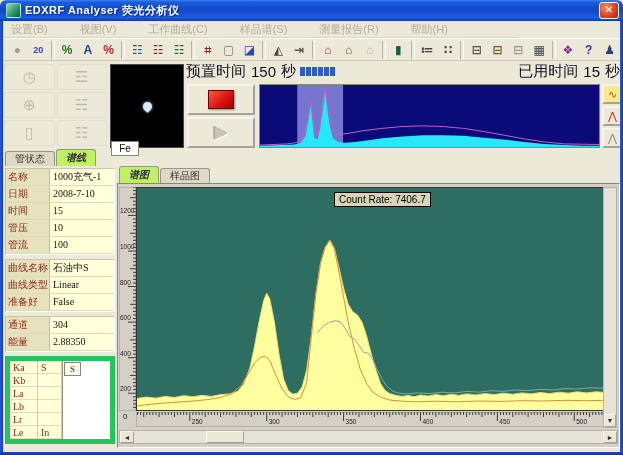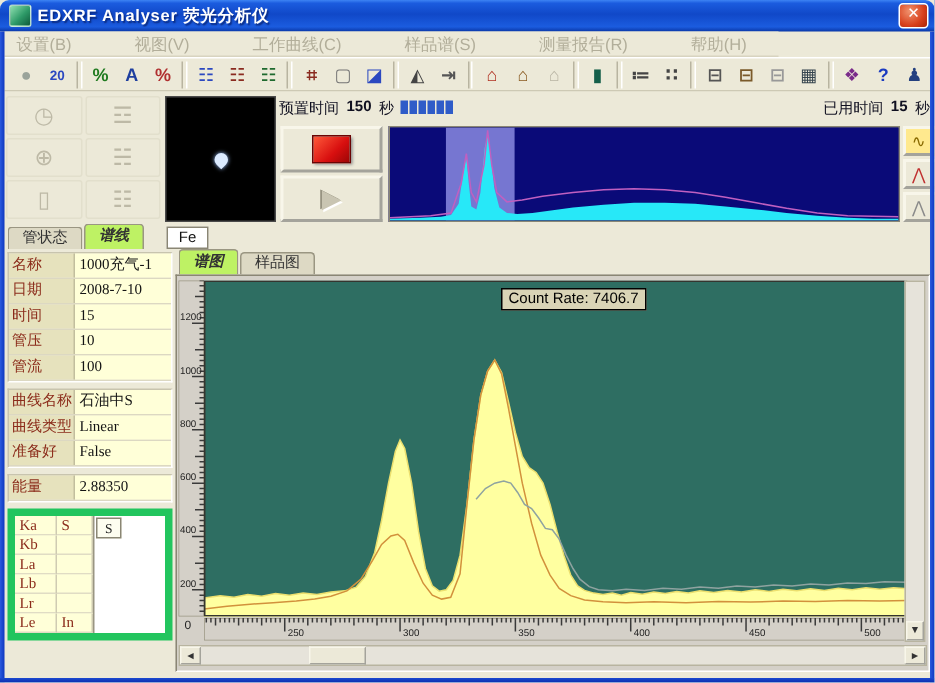--- a/index.html
+++ b/index.html
@@ -12,57 +12,57 @@
   .titlebar{position:absolute;left:0;top:0;width:623px;height:21px;
     background:linear-gradient(180deg,#3d84f4 0%,#1b5cdf 10%,#1048c8 45%,#1b5cdf 85%,#0a38a8 100%);
     border-radius:6px 6px 0 0;display:flex;align-items:center;padding:0 4px;box-sizing:border-box;}
   .appicon{width:13px;height:13px;margin:0 4px 0 2px;border-radius:2px;
     background:linear-gradient(135deg,#8fe0b0 0%,#2e9a68 55%,#0d5a3a 100%);border:1px solid rgba(255,255,255,.6);}
   .wtitle{color:#fff;font-size:11px;font-weight:bold;letter-spacing:.5px;text-shadow:1px 1px 1px #0a2a80;flex:1;white-space:nowrap;overflow:hidden;}
   .closebtn{width:18px;height:15px;border-radius:3px;border:1px solid #fff;color:#fff;font-size:10px;line-height:14px;text-align:center;
     background:radial-gradient(circle at 35% 30%,#f0926e,#d8401c 60%,#a82408);cursor:pointer;}
   
   .menubar{position:absolute;left:3px;top:21px;width:516px;height:17px;background:#ece9d8;border-bottom:1px solid #d8d4c0;
-    display:flex;align-items:center;gap:42px;padding-left:8px;box-sizing:border-box;}
+    display:flex;align-items:center;gap:32px;padding-left:8px;box-sizing:border-box;}
   .menuitem{font-size:11px;color:#b2ae9a;white-space:nowrap;cursor:default;}
   
   .toolbar{position:absolute;left:3px;top:38px;width:617px;height:23px;background:#ece9d8;border-top:1px solid #fff;
     border-bottom:1px solid #cdc9b4;display:flex;align-items:center;padding-left:4px;box-sizing:border-box;}
   .tbtn{width:21px;height:20px;display:flex;align-items:center;justify-content:center;font-size:12px;font-weight:bold;
     background:transparent;border:1px solid transparent;cursor:pointer;box-sizing:border-box;}
   .tsep{width:2px;height:18px;margin:0 2px;border-left:1px solid #b8b4a0;border-right:1px solid #fff;}
   
   .workarea{position:absolute;left:3px;top:61px;width:617px;height:89px;background:#ece9d8;}
   .toolgrid{position:absolute;left:1px;top:3px;width:103px;height:82px;display:grid;
     grid-template-columns:1fr 1fr;grid-template-rows:1fr 1fr 1fr;gap:2px;}
   .gtool{display:flex;align-items:center;justify-content:center;font-size:15px;color:#bdb9a6;background:#ece9d8;
     border:1px solid #e2dfcc;border-radius:2px;}
   .samplebox{position:absolute;left:107px;top:3px;width:72px;height:82px;background:#000;border:1px solid #4a4a4a;
     display:flex;align-items:center;justify-content:center;}
   .droplet{width:9px;height:9px;background:#dcebff;border-radius:0 50% 50% 50%;transform:rotate(-135deg);box-shadow:0 0 3px #9fc4ff;}
-  .acqrow{position:absolute;left:183px;top:1px;width:434px;height:19px;display:flex;align-items:center;font-size:10px;color:#101020;}
-  .acqrow .num{margin:0 5px;font-weight:bold;text-align:center;}
+  .acqrow{position:absolute;left:183px;top:1px;width:434px;height:19px;display:flex;align-items:center;font-size:15px;color:#101020;}
+  .acqrow .num{margin:0 5px;font-weight:normal;text-align:center;}
   .pblocks{display:flex;gap:1px;margin-left:4px;}
   .pblock{width:5px;height:9px;background:#2f5cc8;}
   .spacer{flex:1;}
   .btn3d{background:#ece9d8;border:2px outset #f8f6ea;box-sizing:border-box;cursor:pointer;display:flex;align-items:center;justify-content:center;}
   .stopbtn{position:absolute;left:184px;top:23px;width:68px;height:31px;}
   .stopsq{width:24px;height:17px;background:linear-gradient(135deg,#ff5a3a,#d80f0f 60%,#9c0606);border:1px solid #6a0404;box-shadow:1px 1px 2px #888;}
   .playbtn{position:absolute;left:184px;top:56px;width:68px;height:31px;}
   .playbtn span{font-size:17px;color:#c9c5b2;text-shadow:1px 1px 0 #fff,-1px -1px 0 #8a8674;}
   .previewbox{position:absolute;left:256px;top:23px;width:341px;height:64px;border:1px solid #8a8674;box-sizing:border-box;background:#0a0a78;}
   .sidebtns{position:absolute;left:599px;top:23px;width:21px;display:flex;flex-direction:column;gap:2px;}
   .sbtn3{width:21px;height:20px;font-size:11px;}
   .sbtn3.on{background:#ffe98e;}
   
   .tabband{position:absolute;left:3px;top:150px;width:617px;height:16px;background:#ece9d8;display:flex;align-items:flex-end;}
   .tab{height:14px;line-height:14px;font-size:10px;padding:0 9px;background:#ddd9c4;border:1px solid #9a9682;border-bottom:none;
     border-radius:3px 3px 0 0;margin-right:1px;color:#333;cursor:pointer;}
   .tab.active{background:#bef264;height:16px;line-height:16px;font-weight:bold;font-style:italic;}
-  .febox{margin-left:14px;margin-bottom:0;width:26px;height:13px;background:#fff;border:1px solid #8a8674;font-size:10px;
+  .febox{margin-left:14px;margin-bottom:10px;width:26px;height:13px;background:#fff;border:1px solid #8a8674;font-size:10px;
     line-height:13px;text-align:center;color:#111;}
   
   .sidebar{position:absolute;left:3px;top:166px;width:114px;height:282px;background:#ece9d8;padding:2px;box-sizing:border-box;font-family:Liberation Serif, serif;}
   .pgroup{margin-bottom:4px;border:1px solid #c8c4ae;border-right-color:#fff;border-bottom-color:#fff;}
   .prow{height:16px;display:flex;border-bottom:1px solid #dcd8c2;}
   .plabel{width:44px;background:#e6e2bd;color:#8b2b1a;font-size:10px;line-height:16px;padding-left:2px;
     border-right:1px solid #c2be9e;box-sizing:border-box;white-space:nowrap;overflow:hidden;}
   .pvalue{flex:1;background:#ffffd8;color:#141414;font-size:10px;line-height:16px;padding-left:3px;white-space:nowrap;overflow:hidden;}
   .linesblk{display:flex;height:78px;border:5px solid #22c55e;}
   .lcol{display:flex;flex-direction:column;}
@@ -244,20 +244,24 @@
           <div class="prow">
             <span class="plabel">曲线类型</span>
             <span class="pvalue">Linear</span>
           </div>
           <div class="prow">
             <span class="plabel">准备好</span>
             <span class="pvalue">False</span>
           </div>
         </div>
         <div class="pgroup">
+          <div class="prow">
+            <span class="plabel">通道</span>
+            <span class="pvalue">304</span>
+          </div>
           <div class="prow">
             <span class="plabel">能量</span>
             <span class="pvalue">2.88350</span>
           </div>
         </div>
       </div>
     <div class="linesblk">
       <div class="lcol" id="lcol1">
           <div class="lcell lc1">Ka</div>
           <div class="lcell lc1">Kb</div>

